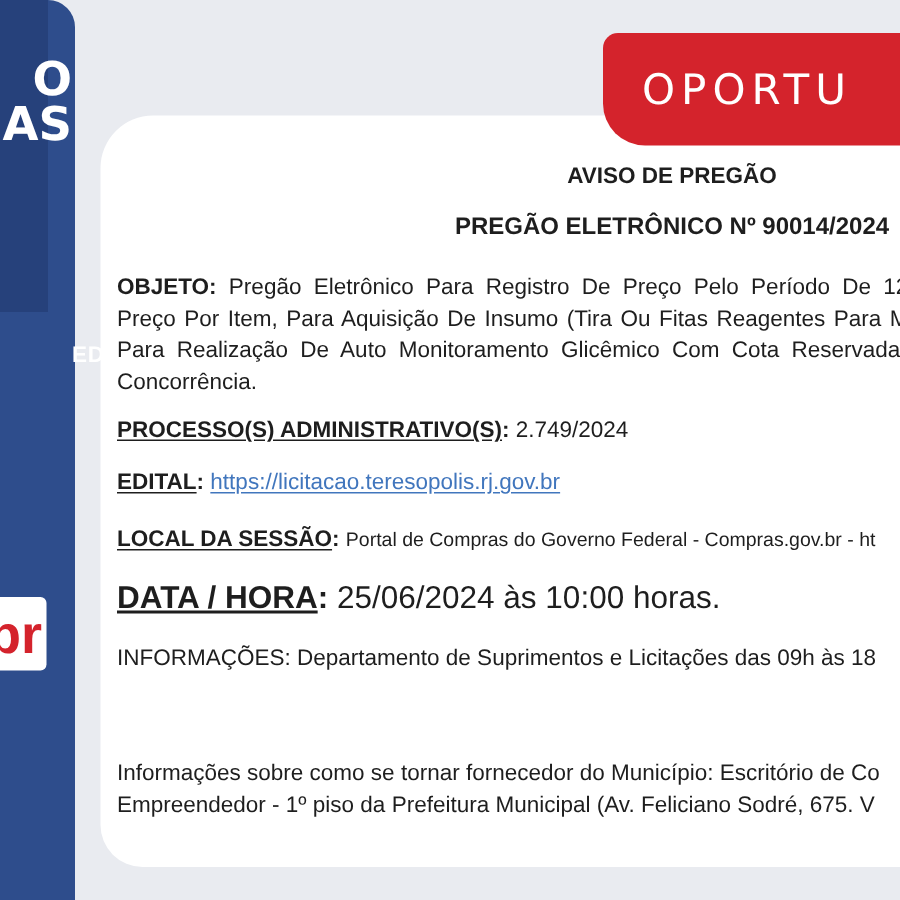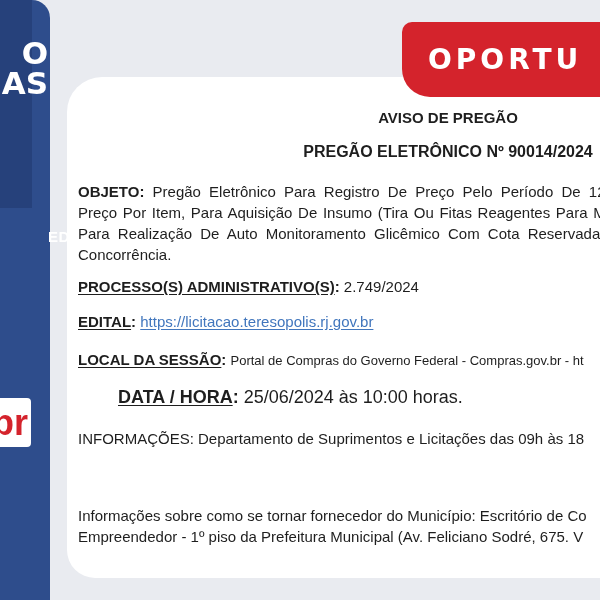--- a/index.html
+++ b/index.html
@@ -62,21 +62,21 @@
     border-radius: 35px 35px 28px 28px;
   }
   .card .abs { position: absolute; left: 11px; white-space: nowrap; }
   .h-center { width: 740px; text-align: center; }
   .t-title   { top: 32px;  font-size: 15px; font-weight: bold; }
   .t-sub     { top: 66px;  font-size: 16px; font-weight: bold; }
   .t-objeto  { top: 104px; font-size: 15px; line-height: 21px; }
   .t-proc    { top: 201px; font-size: 15px; }
   .t-edital  { top: 236px; font-size: 15px; }
   .t-local   { top: 274px; font-size: 15px; }
-  .t-data    { top: 310px; font-size: 18px; margin-left: 40px; }
+  .t-data    { top: 310px; font-size: 21px; }
   .t-info    { top: 351px; font-size: 15px; line-height: 21px; }
   .t-footer  { top: 428px; font-size: 15px; line-height: 21px; }
 
   .lbl { font-weight: bold; text-decoration: underline; text-underline-offset: 2px; }
   .b   { font-weight: bold; }
   .small { font-size: 13px; }
   .ws4 { word-spacing: 4px; }
   .ws2 { word-spacing: 1.5px; }
   .link {
     color: #4176bd;
@@ -90,21 +90,21 @@
     position: absolute; left: 402px; top: 22px;
     width: 430px; height: 75px;
     background: #d4232c;
     border-radius: 10px 0 0 28px;
     display: flex; align-items: center;
     padding-left: 26px;
     z-index: 5;
   }
   .banner span {
     font-family: "DejaVu Sans", sans-serif;
-    font-weight: 700;
+    font-weight: 400;
     font-size: 28px;
     letter-spacing: 4px;
     color: #ffffff;
     white-space: nowrap;
   }
 </style>
 </head>
 <body>
 
 <div class="sidebar">

